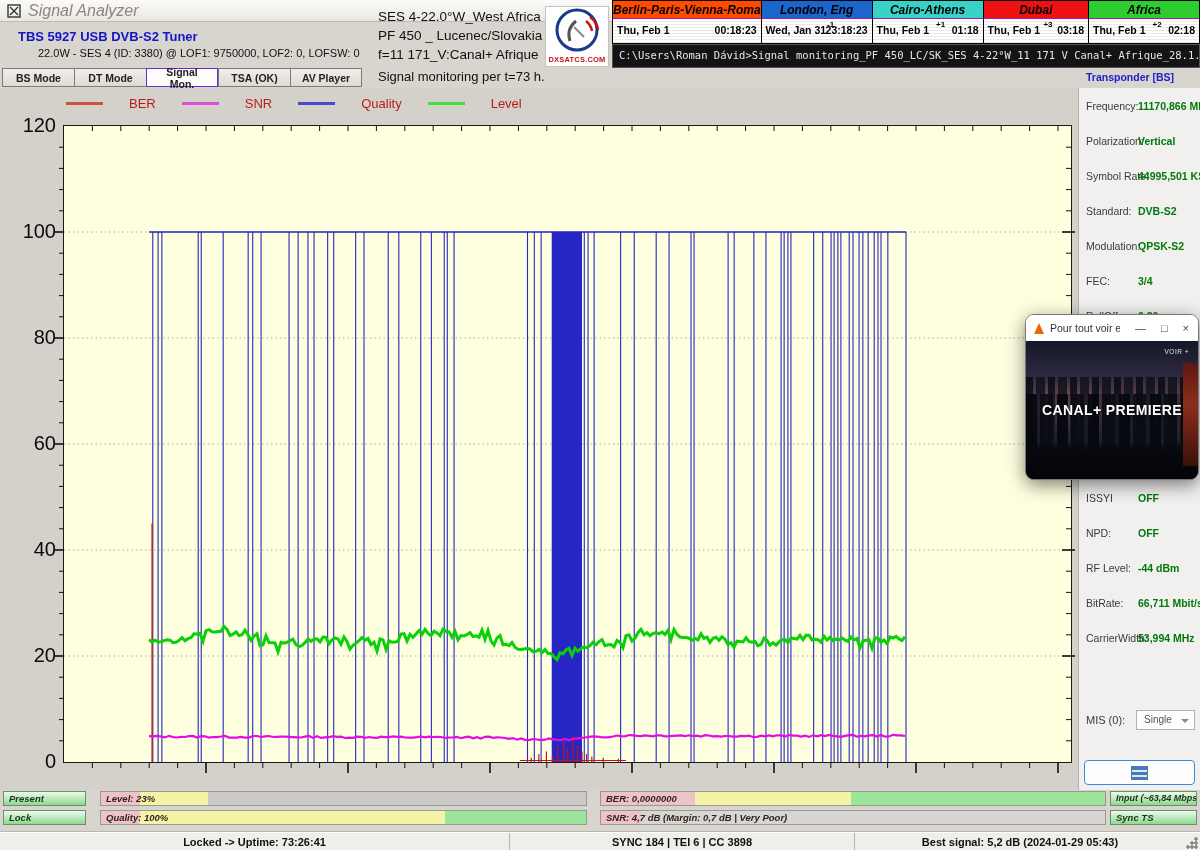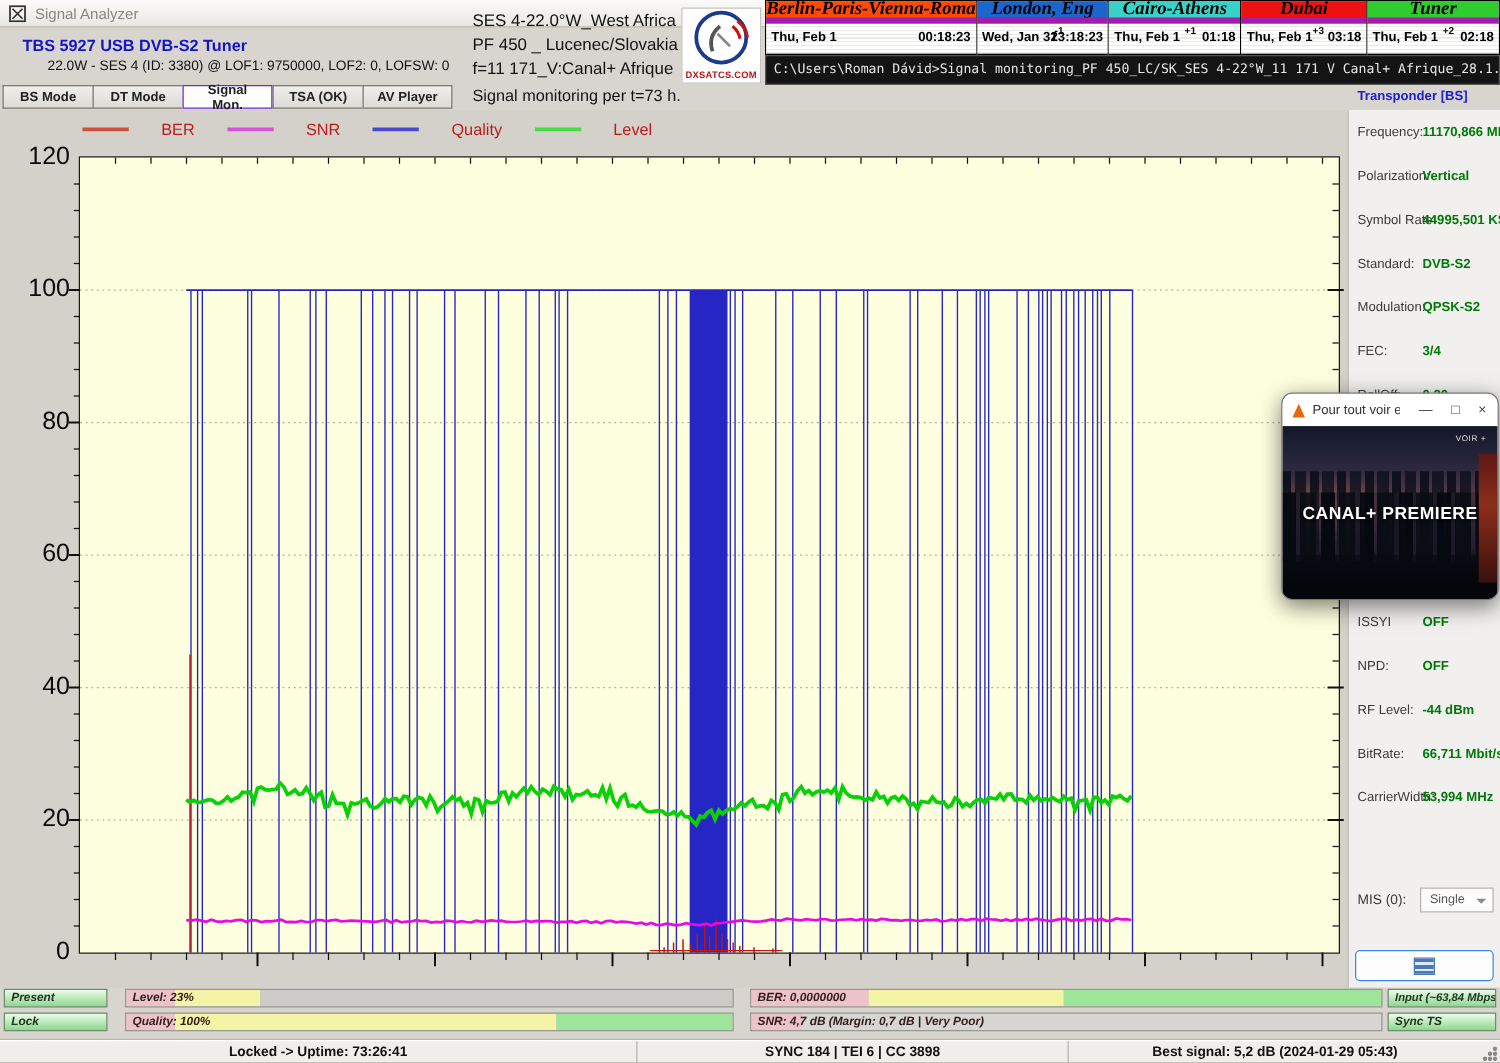--- a/index.html
+++ b/index.html
@@ -1,20 +1,20 @@
 <!DOCTYPE html>
 <html><head>
 <meta charset="utf-8">
 <style>
   html,body{margin:0;padding:0;background:#888;}
   #app{position:relative;width:1200px;height:850px;background:#d8d5cf;font-family:"Liberation Sans",sans-serif;overflow:hidden;}
 
   
   .titlebar{position:absolute;left:0;top:0;width:612px;height:22px;background:linear-gradient(#fcfbfa,#e9e7e2);border-bottom:1px solid #bdbab4;display:flex;align-items:center;padding-left:7px;gap:7px;box-sizing:border-box;}
-  .titlebar .ttl{font-size:12px;color:#8a8680;}
+  .titlebar .ttl{font-size:16px;color:#8a8680;font-style:italic;}
   .appicon{width:14px;height:14px;display:inline-block;}
 
   
   .tuner-name{position:absolute;left:18px;top:29px;font-size:13px;font-weight:bold;color:#1414c8;}
   .tuner-details{position:absolute;left:38px;top:47px;font-size:11px;color:#111;}
 
   
   .modes{position:absolute;left:2px;top:68px;display:flex;}
   .mode-btn{width:72px;height:19px;background:linear-gradient(#efeeea,#dddbd5);border:1px solid #7d7a74;border-right-width:0;font-size:10.5px;font-weight:bold;color:#222;display:flex;align-items:center;justify-content:center;cursor:pointer;font-family:"Liberation Sans",sans-serif;}
   .mode-btn:last-child{border-right-width:1px;}
@@ -24,21 +24,21 @@
   .session{position:absolute;left:378px;top:7px;font-size:13.5px;color:#111;line-height:19px;white-space:nowrap;}
   .monitor-line{position:absolute;left:378px;top:69px;font-size:13px;color:#111;}
 
   
   .logo{position:absolute;left:545px;top:6px;width:64px;height:61px;background:#fff;border:1px solid #c4c2bd;box-sizing:border-box;text-align:center;}
   .logo-text{position:absolute;left:0;right:0;bottom:2px;font-size:7.5px;font-weight:bold;color:#c21414;letter-spacing:.2px;}
 
   
   .clocks{position:absolute;left:612px;top:0;width:588px;height:44px;display:grid;grid-template-columns:122fr 118fr 118fr 112fr 118fr;border-left:1px solid #000;box-sizing:border-box;}
   .clock{border-right:1px solid #000;border-top:1px solid #000;box-sizing:border-box;}
-  .clock-head{height:18px;border-bottom:5px solid #a21caf;font-size:15px;font-weight:bold;font-style:italic;color:#000;display:flex;align-items:center;justify-content:center;box-sizing:border-box;white-space:nowrap;overflow:hidden;font-family:Liberation Serif, serif;}
+  .clock-head{height:18px;border-bottom:1px solid #a21caf;font-size:12px;font-weight:bold;font-style:italic;color:#000;display:flex;align-items:center;justify-content:center;box-sizing:border-box;white-space:nowrap;overflow:hidden;}
   .clock-body{height:25px;position:relative;background:repeating-linear-gradient(180deg,#ffffff 0 2px,#eceae7 2px 3px);border-bottom:1px solid #000;box-sizing:border-box;font-size:10.5px;font-weight:bold;color:#000;}
   .clock-date{position:absolute;left:4px;top:5px;white-space:nowrap;}
   .clock-offset{position:absolute;right:34%;top:1px;font-size:8px;}
   .clock-time{position:absolute;right:4px;top:5px;}
 
   
   .console{position:absolute;left:612px;top:44px;width:588px;height:24px;background:#141414;border:1px solid #555;box-sizing:border-box;color:#e6e6e6;font-family:"DejaVu Sans Mono",monospace;font-size:10.5px;padding:4px 0 0 6px;white-space:nowrap;overflow:hidden;}
 
   
   .chart-region{position:absolute;left:0;top:88px;width:1078px;height:702px;background:#d4d1ca;}
@@ -173,21 +173,21 @@
       </div>
       <div class="clock">
         <div class="clock-head" style="background: rgb(238, 17, 17);">Dubai</div>
         <div class="clock-body">
           <span class="clock-date">Thu, Feb 1</span>
           <span class="clock-offset">+3</span>
           <span class="clock-time">03:18</span>
         </div>
       </div>
       <div class="clock">
-        <div class="clock-head" style="background: rgb(46, 204, 46);">Tuner</div>
+        <div class="clock-head" style="background: rgb(46, 204, 46);">Africa</div>
         <div class="clock-body">
           <span class="clock-date">Thu, Feb 1</span>
           <span class="clock-offset">+2</span>
           <span class="clock-time">02:18</span>
         </div>
       </div>
     </div>
 
   <div class="console">C:\Users\Roman Dávid&gt;Signal monitoring_PF 450_LC/SK_SES 4-22°W_11 171 V Canal+ Afrique_28.1.2024+</div>
 

